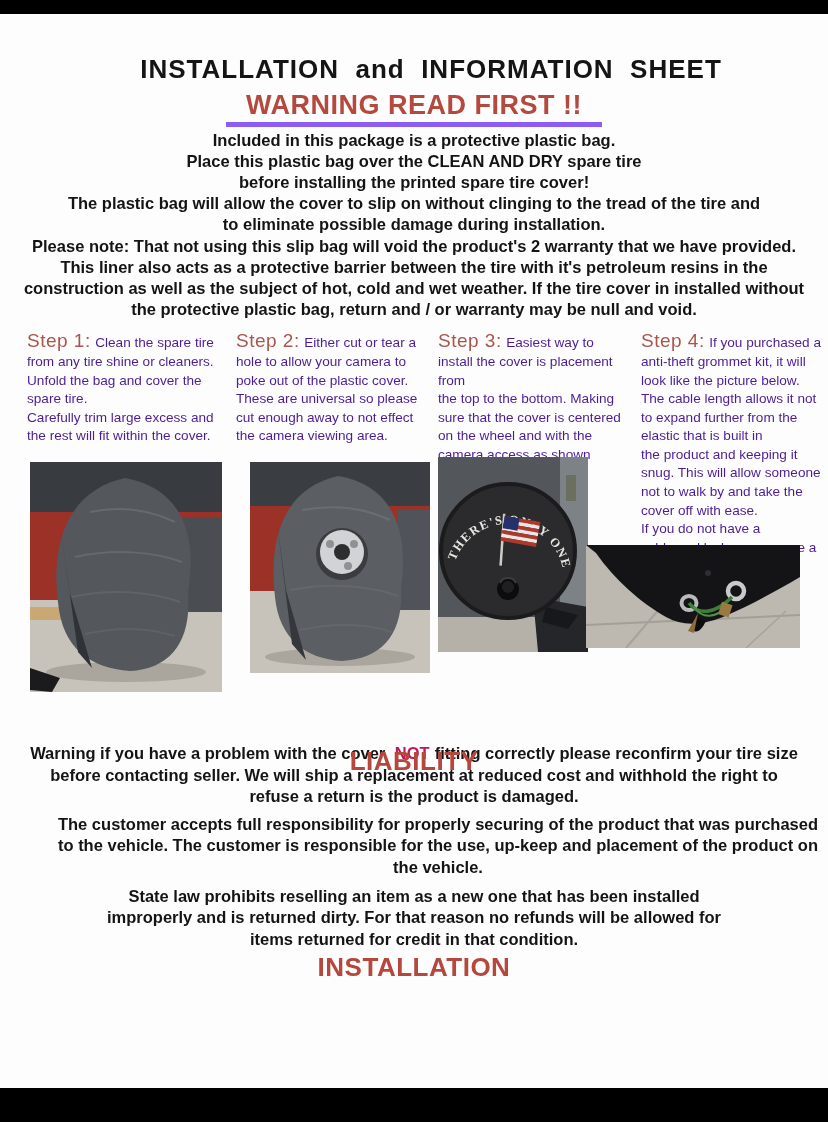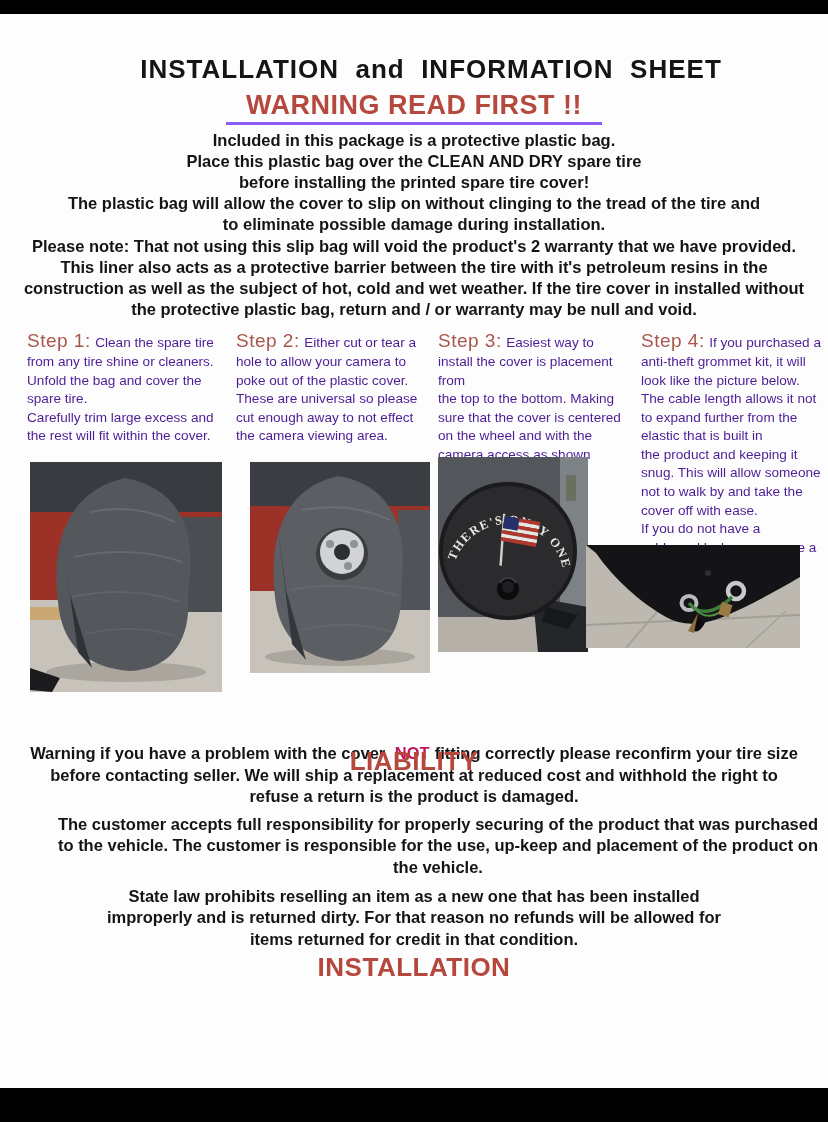--- a/index.html
+++ b/index.html
@@ -16,21 +16,21 @@
   }
   .abs{position:absolute;}
   .center{left:0;width:828px;text-align:center;}
   .page-title{
     top:40px;font-size:26px;font-weight:bold;color:#151515;
     letter-spacing:1px;white-space:pre;padding-left:17px;
   }
   .warning-heading{top:76px;font-size:27px;}
   .warning-heading span{
     display:inline-block;color:#b5493e;font-weight:bold;
-    border-bottom:3px solid #8b5cf6;padding:0 20px 1px 20px;
+    border-bottom:5px solid #8b5cf6;padding:0 20px 1px 20px;
     letter-spacing:.5px;white-space:pre;
   }
   .intro{
     top:116px;font-size:16.5px;font-weight:bold;color:#141414;
     line-height:1.28;white-space:pre-line;
   }
   .steps-band{top:316px;left:0;width:828px;height:390px;}
   .step-col{position:absolute;top:0;}
   .step-label{
     font-size:19px;color:#a9564c;letter-spacing:.5px;

